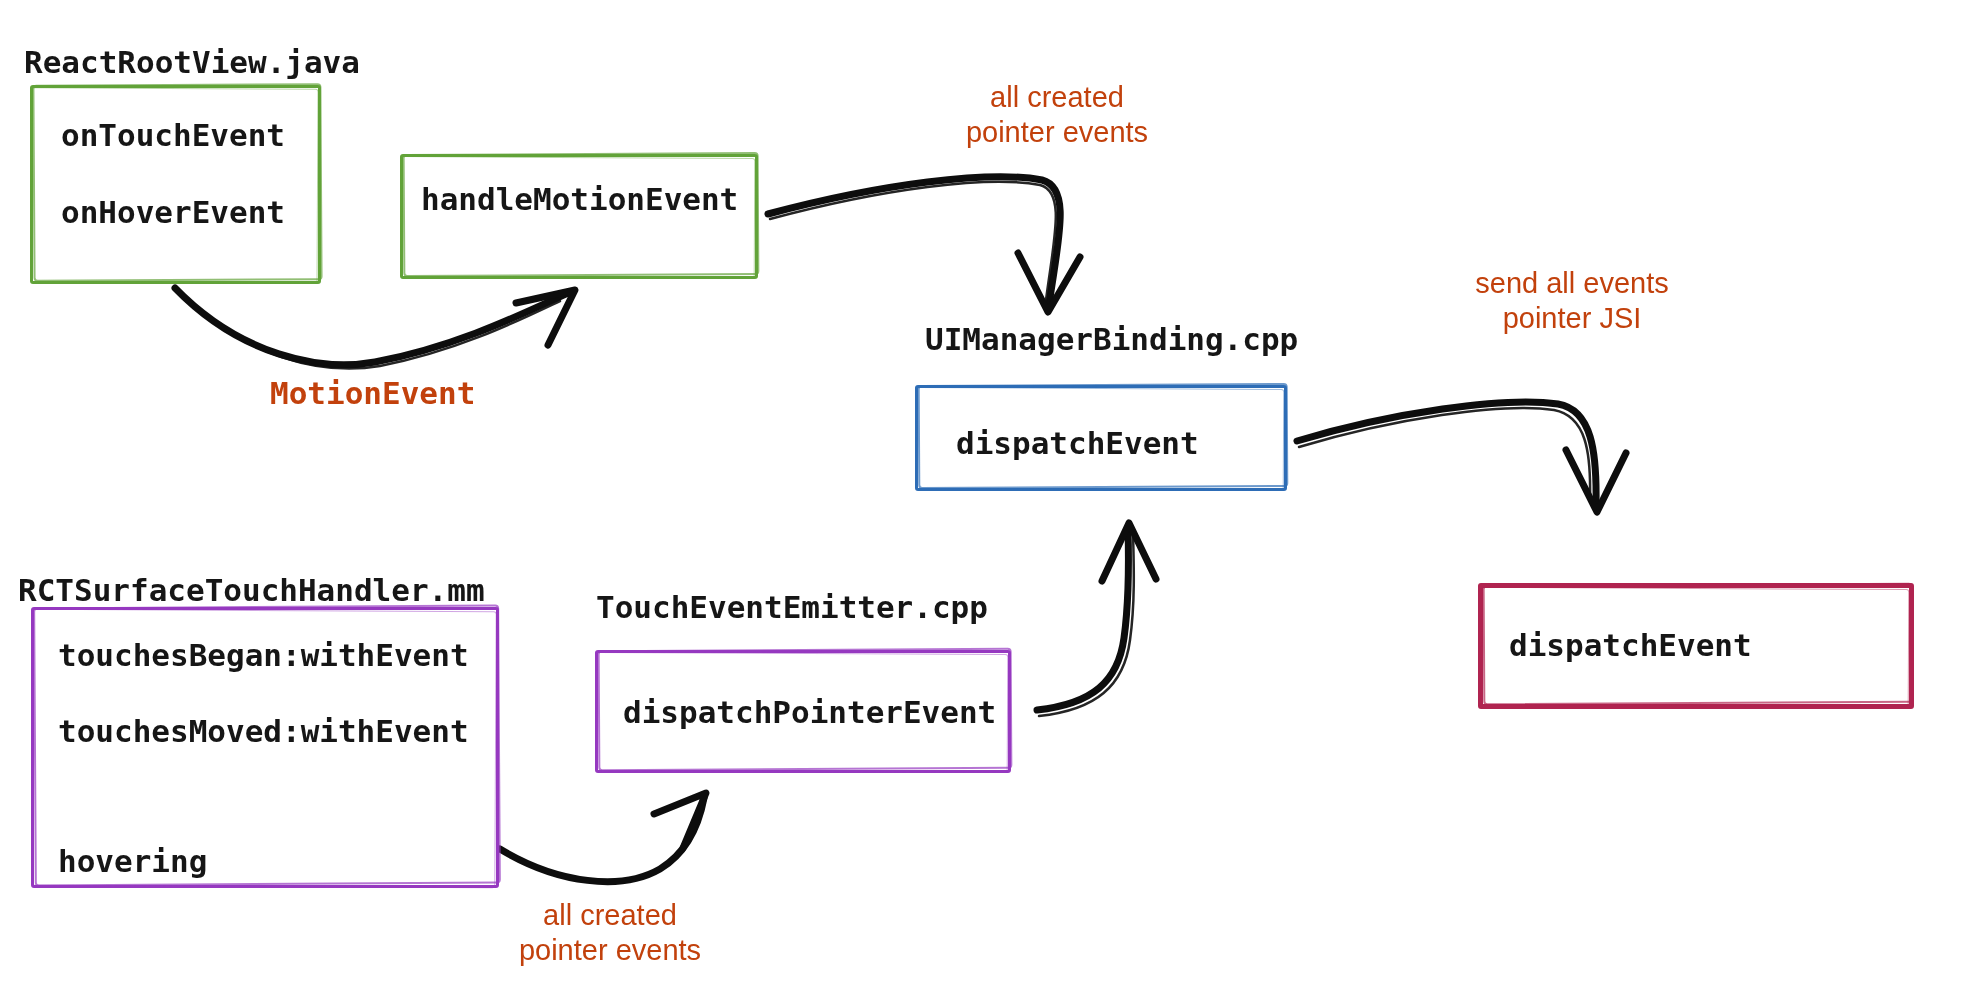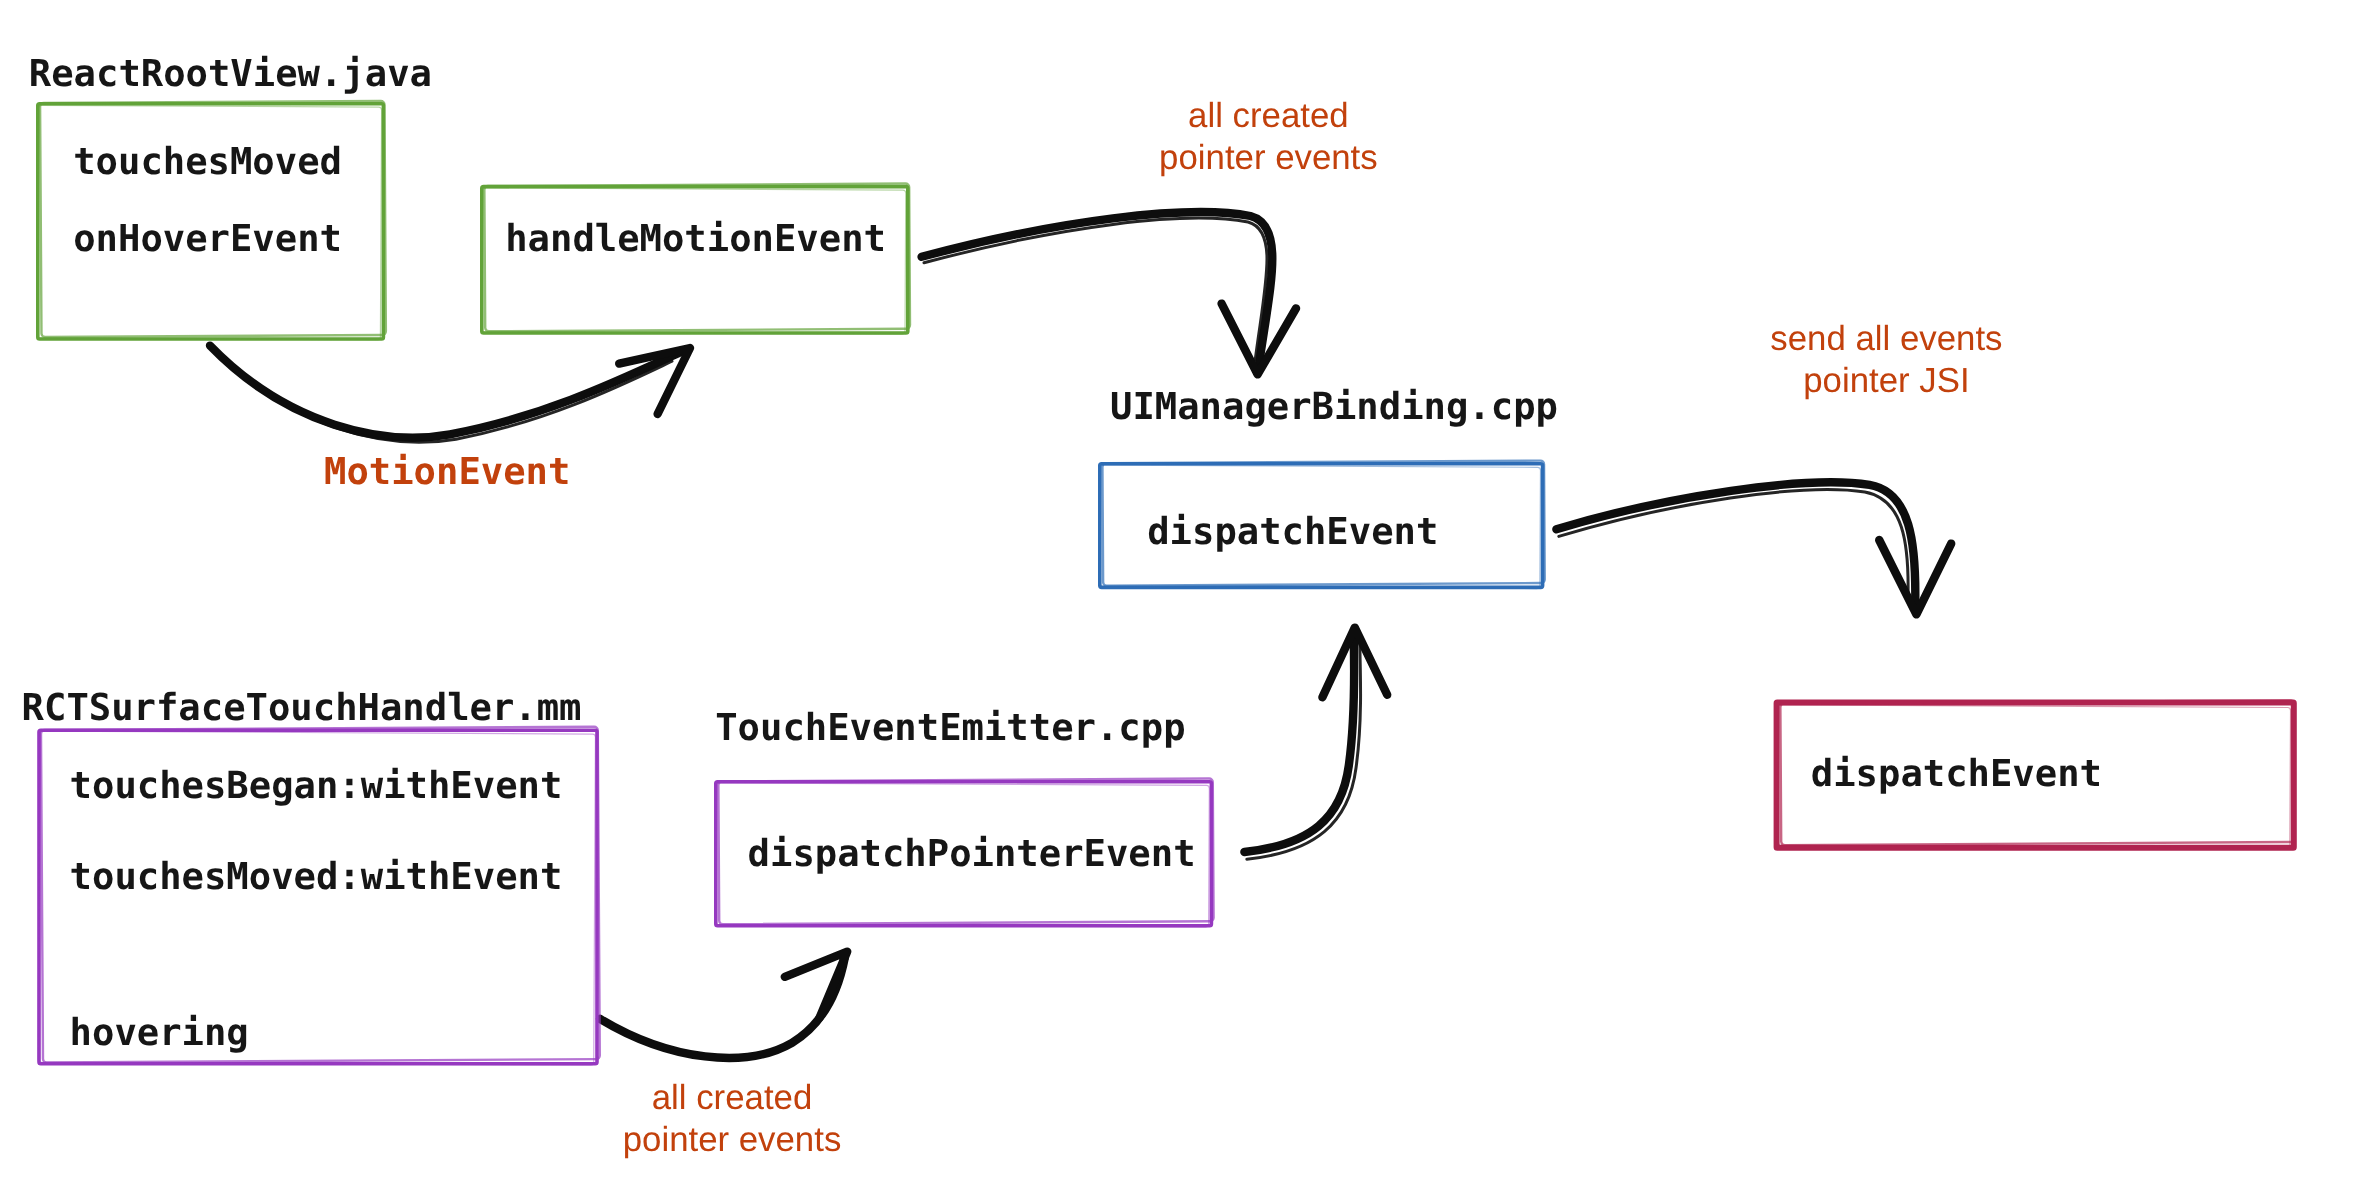--- a/index.html
+++ b/index.html
@@ -117,22 +117,22 @@
     </g>
 
     <g>
       <path d="M 500 849 C 558 884 622 891 660 869 C 688 852 699 824 704 798"></path>
       <path d="M 654 814 L 706 793 L 683 848"></path>
     </g>
   </svg>
 
   <div class="node-title" style="left:24px;top:18px;margin-top:27px;">ReactRootView.java</div>
   <div class="sketch-box" style="--c:#62a339;left:30px;top:85px;width:285px;height:193px;">
-    <div class="box-item" style="left:28px;top:30px;">touchesMoved</div>
-    <div class="box-item" style="left:28px;top:94px;">onHoverEvent</div>
+    <div class="box-item" style="left:28px;top:30px;">onTouchEvent</div>
+    <div class="box-item" style="left:28px;top:107px;">onHoverEvent</div>
   </div>
 
   <div class="sketch-box" style="--c:#62a339;left:400px;top:154px;width:352px;height:119px;">
     <div class="box-item" style="left:18px;top:25px;">handleMotionEvent</div>
   </div>
 
   <div class="edge-label mono" style="left:270px;top:376px;">MotionEvent</div>
 
   <div class="edge-label" style="left:928px;top:80px;width:258px;">
     <div>all created</div>

